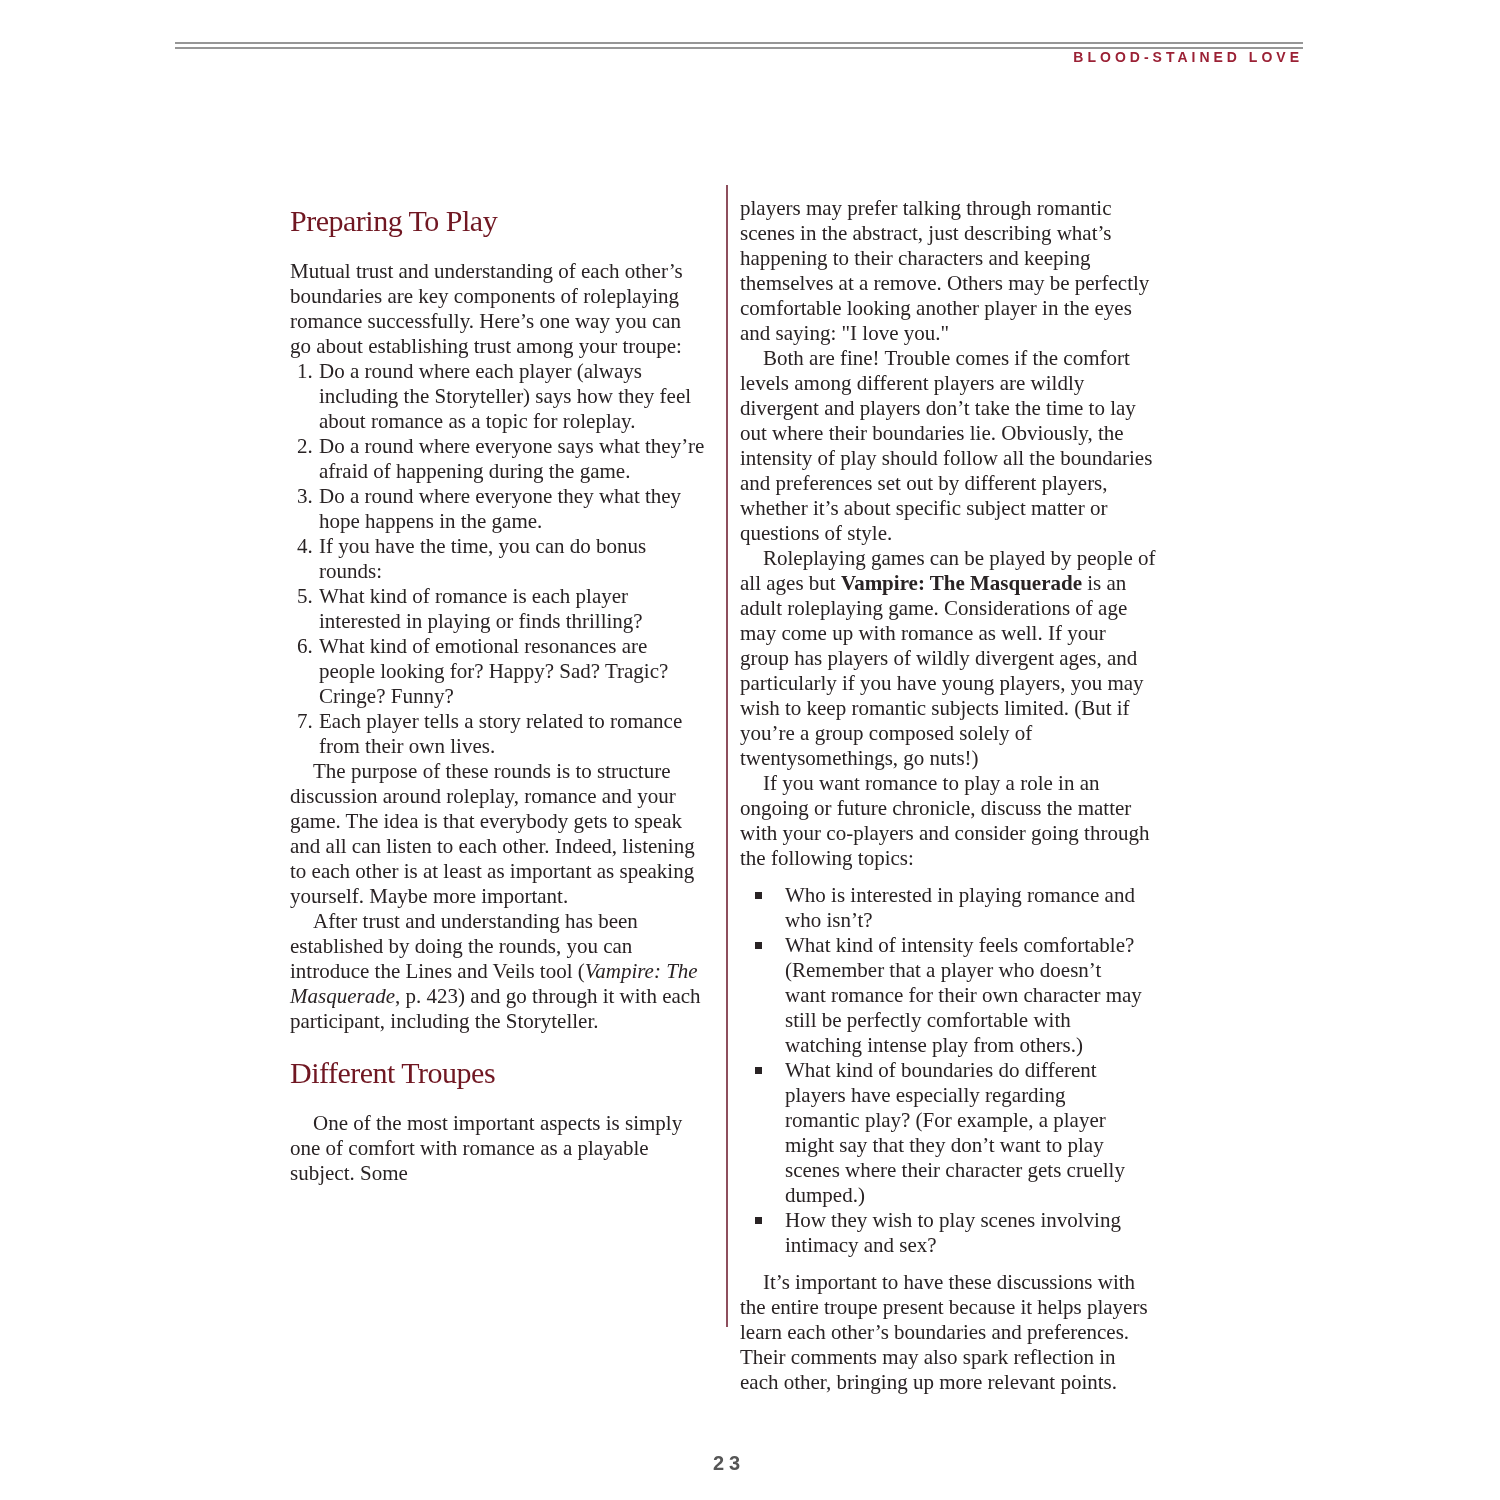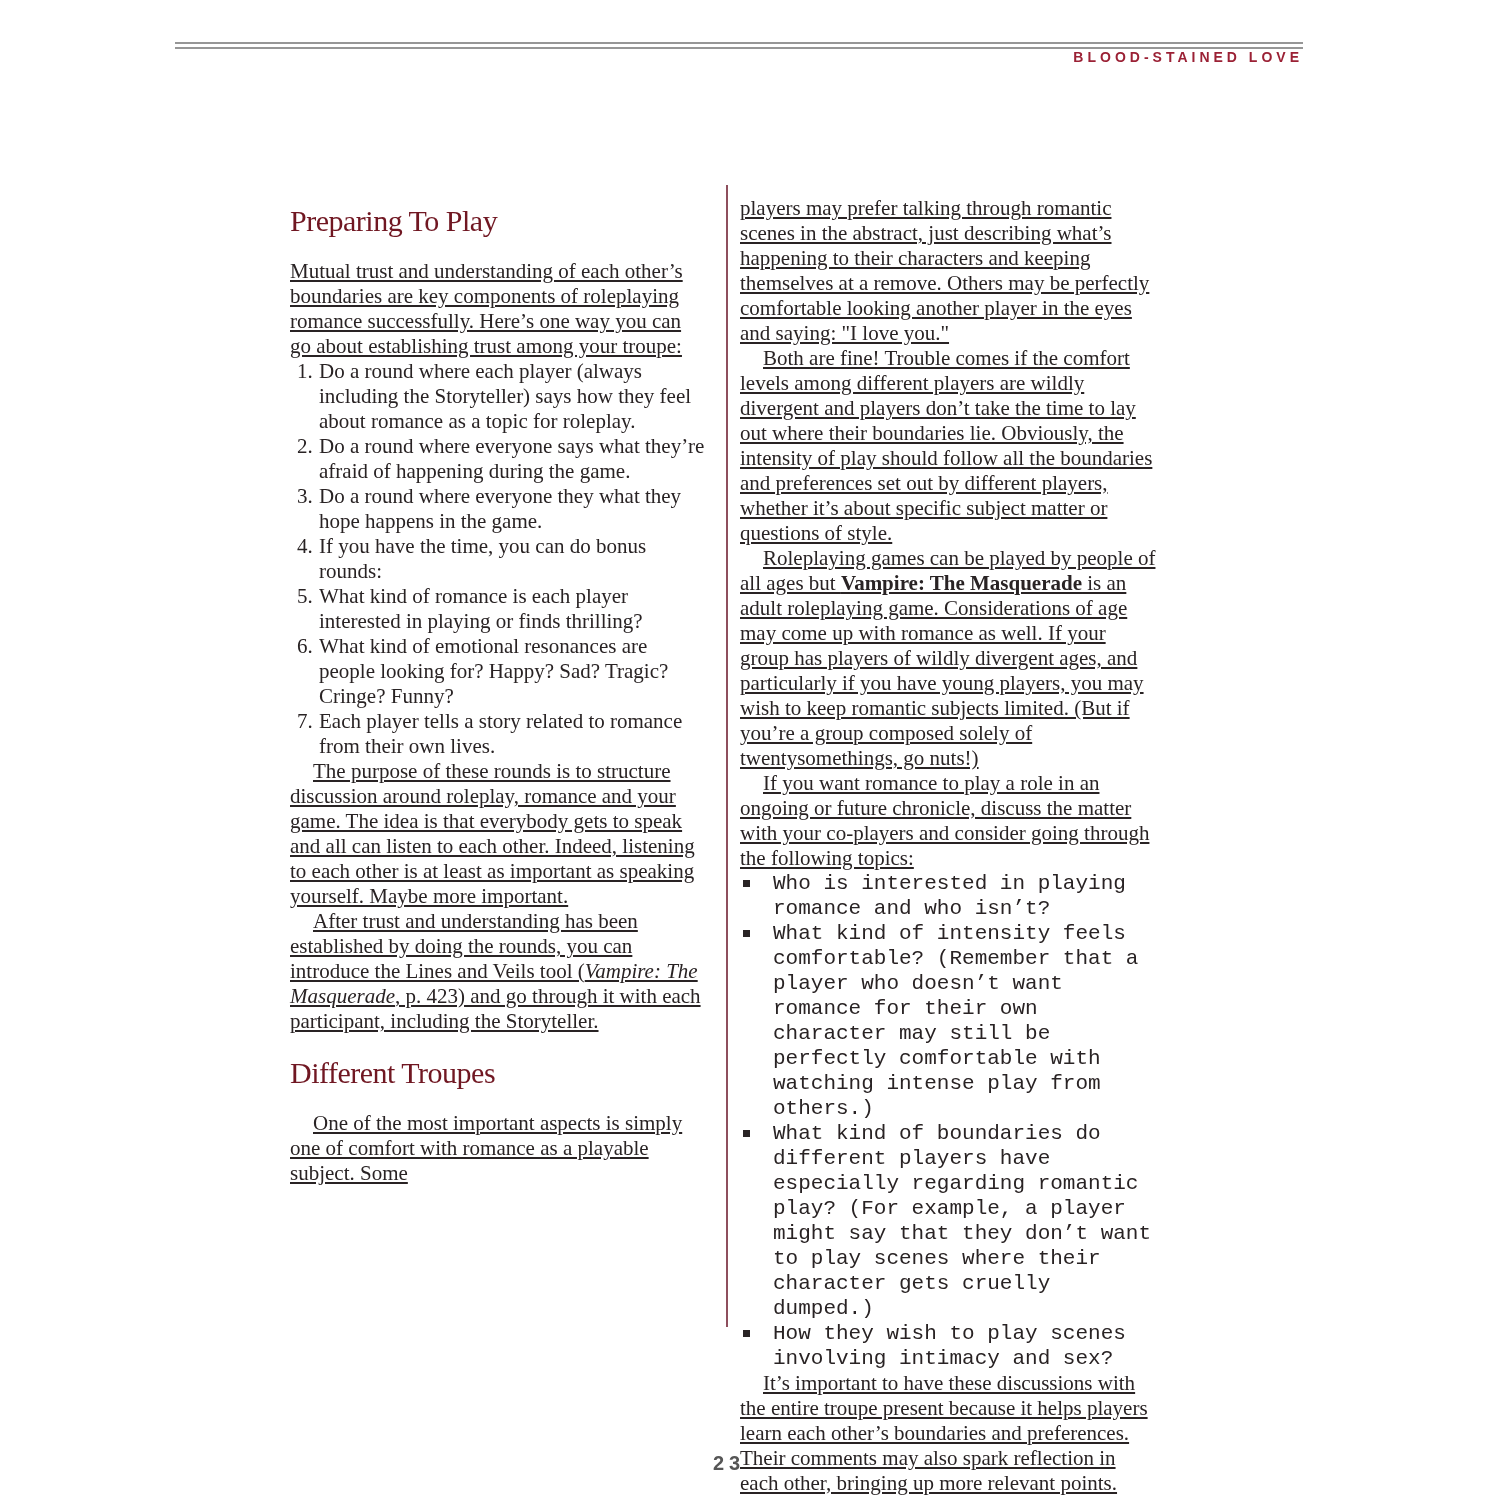--- a/index.html
+++ b/index.html
@@ -51,31 +51,30 @@
   h1.section-heading {
     font-family:"Liberation Serif", serif;
     font-weight:normal;
     font-size:30px;
     line-height:50px;
     letter-spacing:-0.5px;
     color:#701722;
     margin:0 0 13px 0;
   }
   h1.section-heading.mt { margin-top:14px; }
-  .col p { margin:0;text-decoration:underline; }
+  .col p { margin:0; }
   .col p.indent { text-indent:23px; }
   ol.num-list {
     margin:0;
     padding-left:28px;
   }
   ol.num-list li { padding-left:1px; }
   ul.square-list {
-    margin:0; padding:0;
+    margin:12px; padding:0;
     list-style:none;
-    font-family:Liberation Mono, monospace;
   }
   ul.square-list li {
     position:relative;
     padding-left:33px;
   }
   ul.square-list li::before {
     content:"";
     position:absolute;
     left:3px; top:9px;
     width:7px; height:7px;

